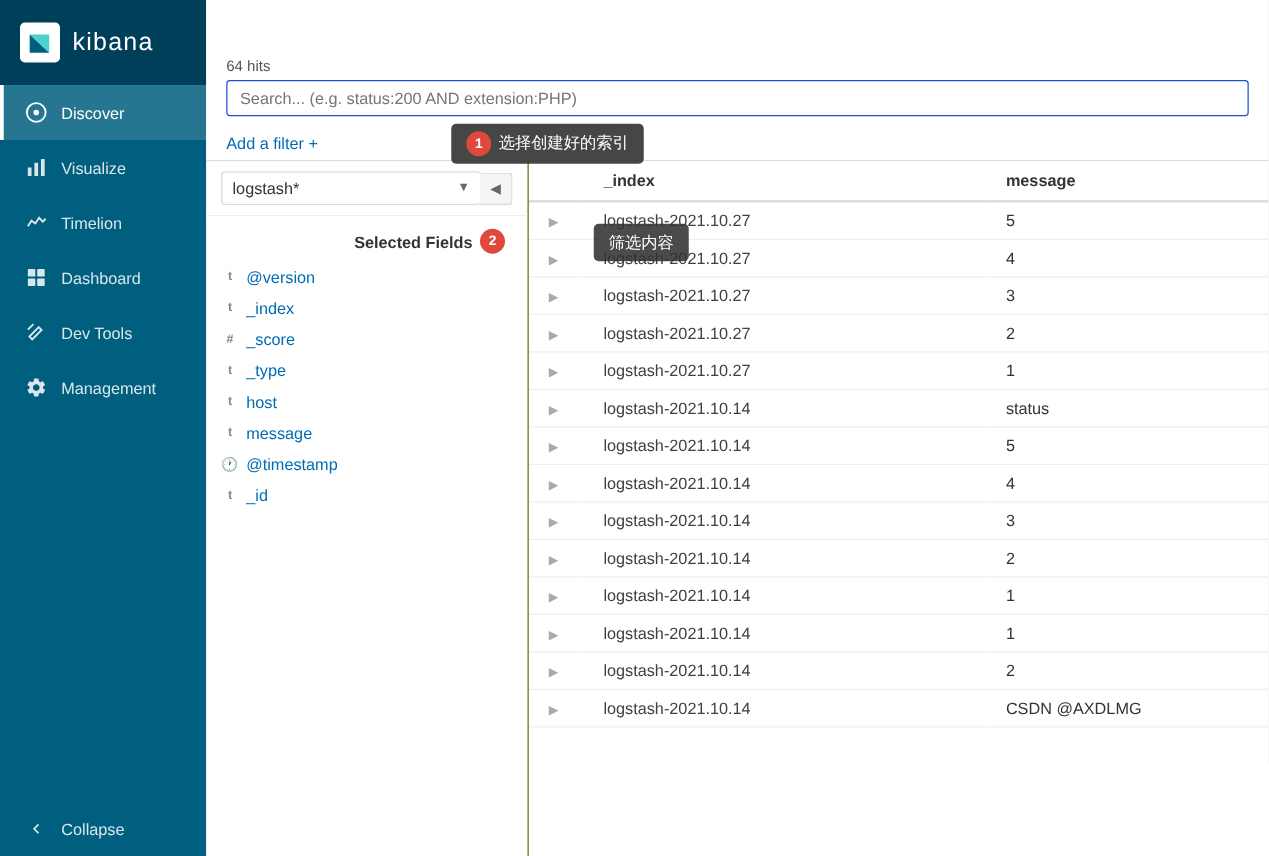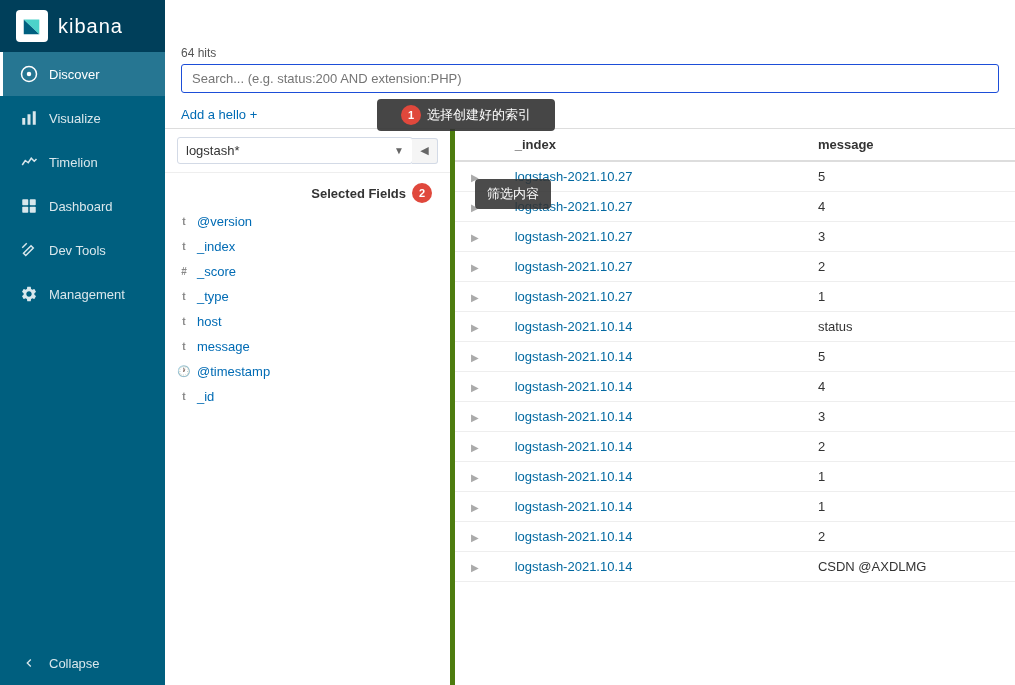--- a/index.html
+++ b/index.html
@@ -12,21 +12,21 @@
       display: flex;
       flex-direction: column;
       color: #fff;
       flex-shrink: 0;
     }
     .sidebar-logo {
       display: flex;
       align-items: center;
       padding: 12px 16px;
       background: #003f5a;
-      height: 52px;
+      height: 68px;
     }
     .sidebar-logo-icon {
       width: 32px;
       height: 32px;
       background: #fff;
       border-radius: 4px;
       display: flex;
       align-items: center;
       justify-content: center;
       margin-right: 10px;
@@ -116,25 +116,25 @@
       background: none;
       border: none;
       display: flex;
       align-items: center;
       gap: 3px;
     }
 
     
     .callout-1 {
       position: absolute;
-      left: 196px;
+      left: 180px;
       top: -2px;
       background: rgba(50,50,50,0.9);
       color: #fff;
-      padding: 6px 24px;
+      padding: 6px 12px;
       border-radius: 4px;
       font-size: 13px;
       white-space: nowrap;
       z-index: 10;
       text-align: center;
     }
     .callout-badge {
       display: inline-flex;
       align-items: center;
       justify-content: center;
@@ -150,23 +150,23 @@
 
     
     .content-area {
       display: flex;
       flex: 1;
       overflow: hidden;
     }
 
     
     .left-panel {
-      width: 290px;
+      width: 258px;
       background: #fff;
-      border-right: 5px solid #4d7c0f;
+      border-right: 1px solid #4d7c0f;
       overflow-y: auto;
       flex-shrink: 0;
       position: relative;
     }
     .index-selector {
       display: flex;
       align-items: center;
       padding: 8px 12px;
       border-bottom: 1px solid #eee;
       position: relative;
@@ -265,21 +265,21 @@
       font-size: 13px;
       color: #333;
       vertical-align: middle;
     }
     .expand-btn {
       color: #aaa;
       cursor: pointer;
       font-size: 10px;
       margin-right: 4px;
     }
-    .index-link { color: #0369a1; margin-top: 29px; }
+    .index-link { color: #404040; margin-top: 29px; }
     .message-orange { color: #e07b00; font-weight: 500; }
     .col-expand { width: 24px; }
     .col-index { min-width: 200px; }
     .col-message { min-width: 100px; }
   </style>
 </head>
 <body>
 
 <nav class="sidebar">
   <div class="sidebar-logo">
@@ -367,21 +367,21 @@
 </nav>
 
 <div class="main">
 
   <div class="topbar">
     <div class="hits-row">64 hits</div>
     <div class="search-row">
       <input class="search-input" type="text" placeholder="Search... (e.g. status:200 AND extension:PHP)" style="">
     </div>
     <div class="filter-row" style="position:relative;">
-      <button class="add-filter-btn">Add a hello +</button>
+      <button class="add-filter-btn">Add a filter +</button>
 
       <div class="callout-1">
         <span class="callout-badge">1</span><span>选择创建好的索引</span>
       </div>
     </div>
   </div>
 
   <div class="content-area" style="position:relative;">
 
     <div class="left-panel">

